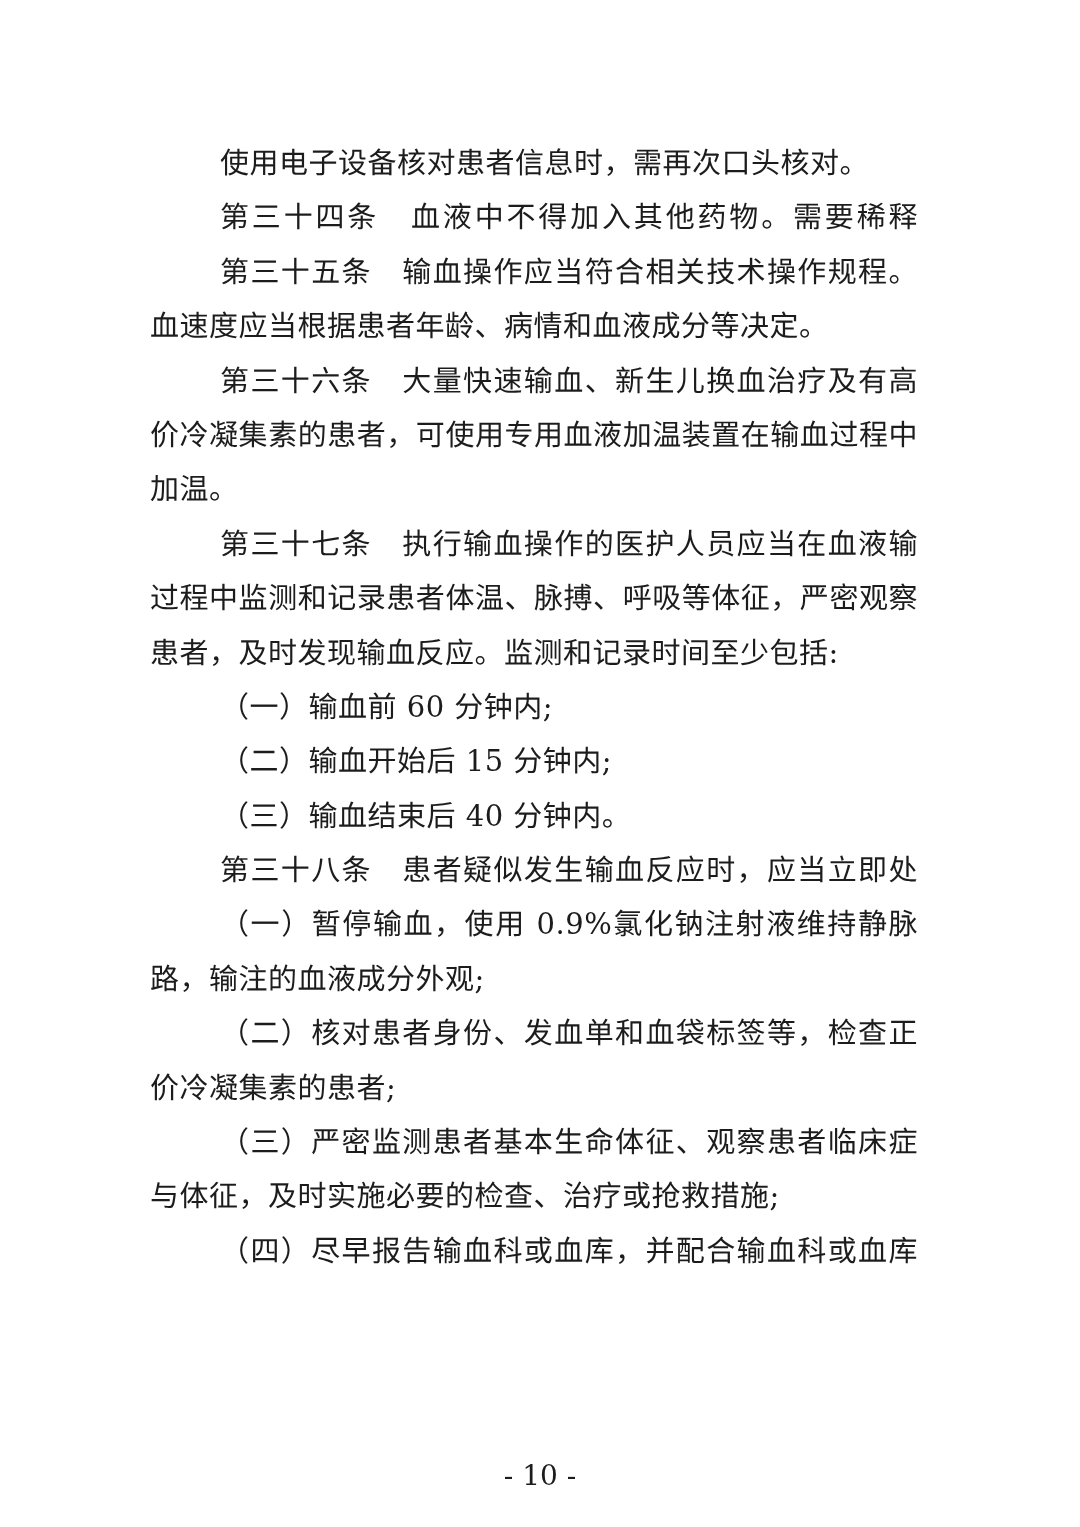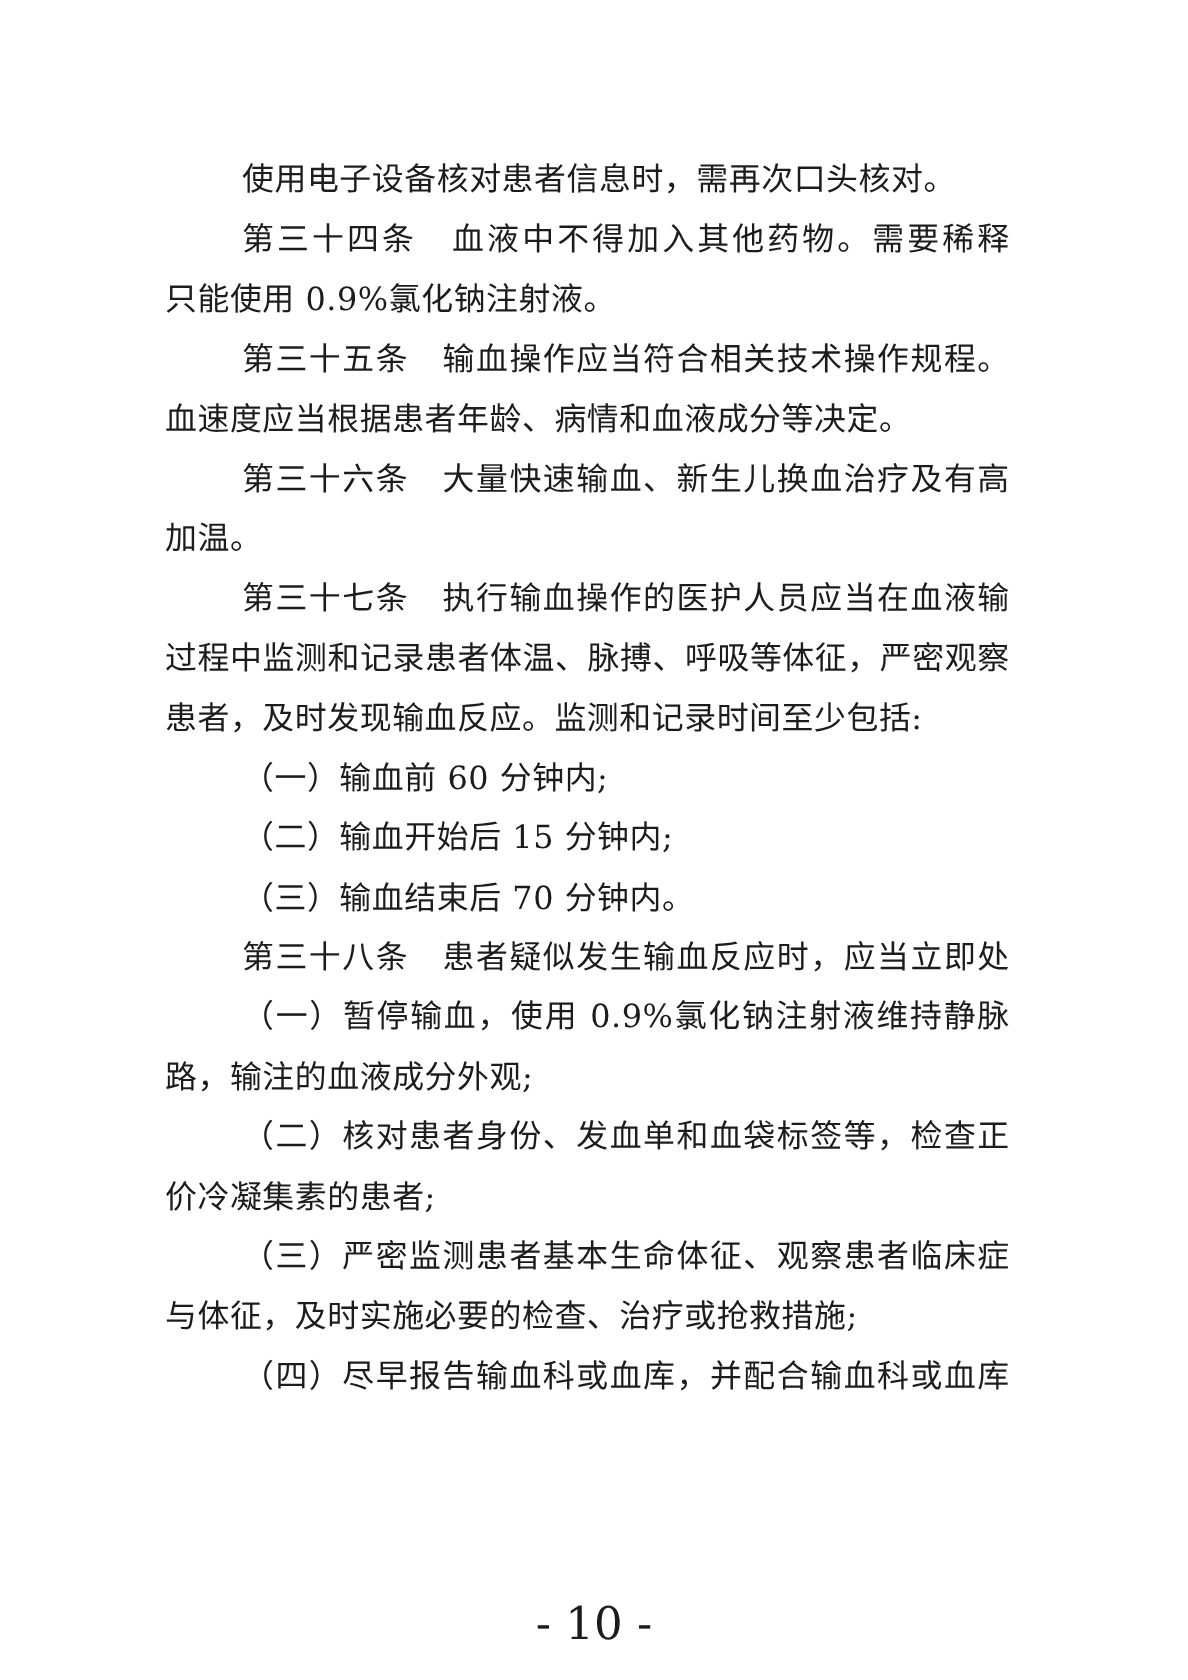--- a/index.html
+++ b/index.html
@@ -38,43 +38,43 @@
   }
   .line.indent {
     padding-left: 70px;
   }
   .footer {
     position: absolute;
     top: 1456px;
     left: 0;
     width: 100%;
     text-align: center;
-    font-size: 41px;
+    font-size: 28px;
     line-height: 40px;
     color: #1c1c1c;
   }
 </style>
 </head>
 <body>
 
 <div class="page">
   <div class="content">
       <div class="line indent">使用电子设备核对患者信息时，需再次口头核对。</div>
       <div class="line indent full">第三十四条　血液中不得加入其他药物。需要稀释时，</div>
-      <div class="line">只能使用 0.9%氯化钠注射液。</div>
       <div class="line indent full">第三十五条　输血操作应当符合相关技术操作规程。输</div>
       <div class="line">血速度应当根据患者年龄、病情和血液成分等决定。</div>
       <div class="line indent full">第三十六条　大量快速输血、新生儿换血治疗及有高效</div>
+      <div class="line full">价冷凝集素的患者，可使用专用血液加温装置在输血过程中</div>
       <div class="line">加温。</div>
       <div class="line indent full">第三十七条　执行输血操作的医护人员应当在血液输注</div>
       <div class="line full">过程中监测和记录患者体温、脉搏、呼吸等体征，严密观察</div>
       <div class="line">患者，及时发现输血反应。监测和记录时间至少包括:</div>
       <div class="line indent">（一）输血前 60 分钟内;</div>
       <div class="line indent">（二）输血开始后 15 分钟内;</div>
-      <div class="line indent">（三）输血结束后 70 分钟内。</div>
+      <div class="line indent">（三）输血结束后 40 分钟内。</div>
       <div class="line indent full">第三十八条　患者疑似发生输血反应时，应当立即处理</div>
       <div class="line indent full">（一）暂停输血，使用 0.9%氯化钠注射液维持静脉通</div>
       <div class="line">路，输注的血液成分外观;</div>
       <div class="line indent full">（二）核对患者身份、发血单和血袋标签等，检查正在</div>
       <div class="line">价冷凝集素的患者;</div>
       <div class="line indent full">（三）严密监测患者基本生命体征、观察患者临床症状</div>
       <div class="line">与体征，及时实施必要的检查、治疗或抢救措施;</div>
       <div class="line indent full">（四）尽早报告输血科或血库，并配合输血科或血库开</div>
     </div>
   <div class="footer">- 10 -</div>

